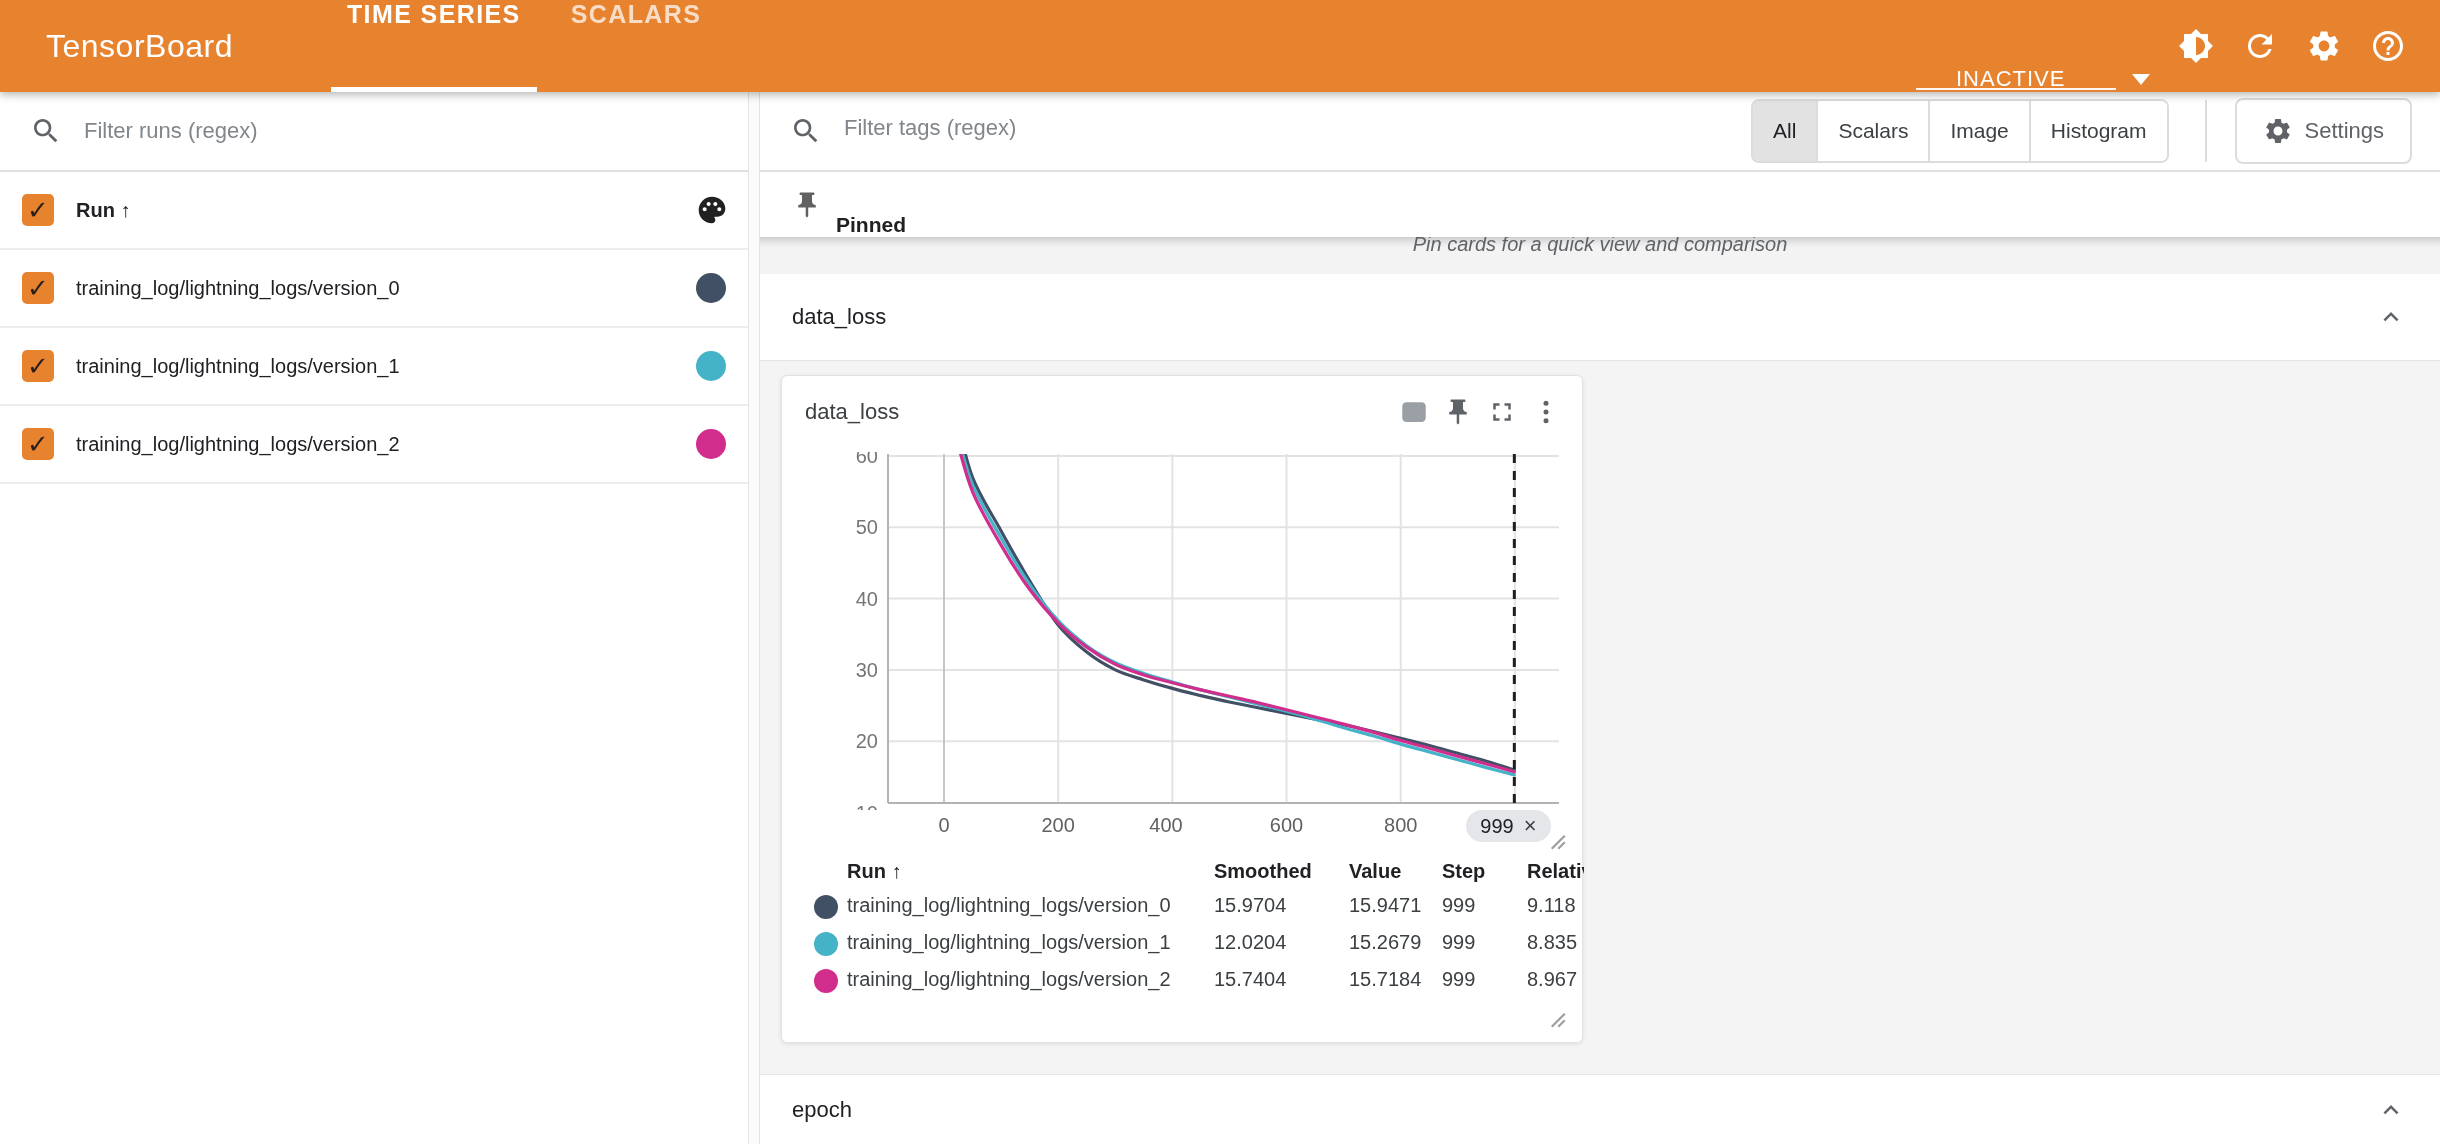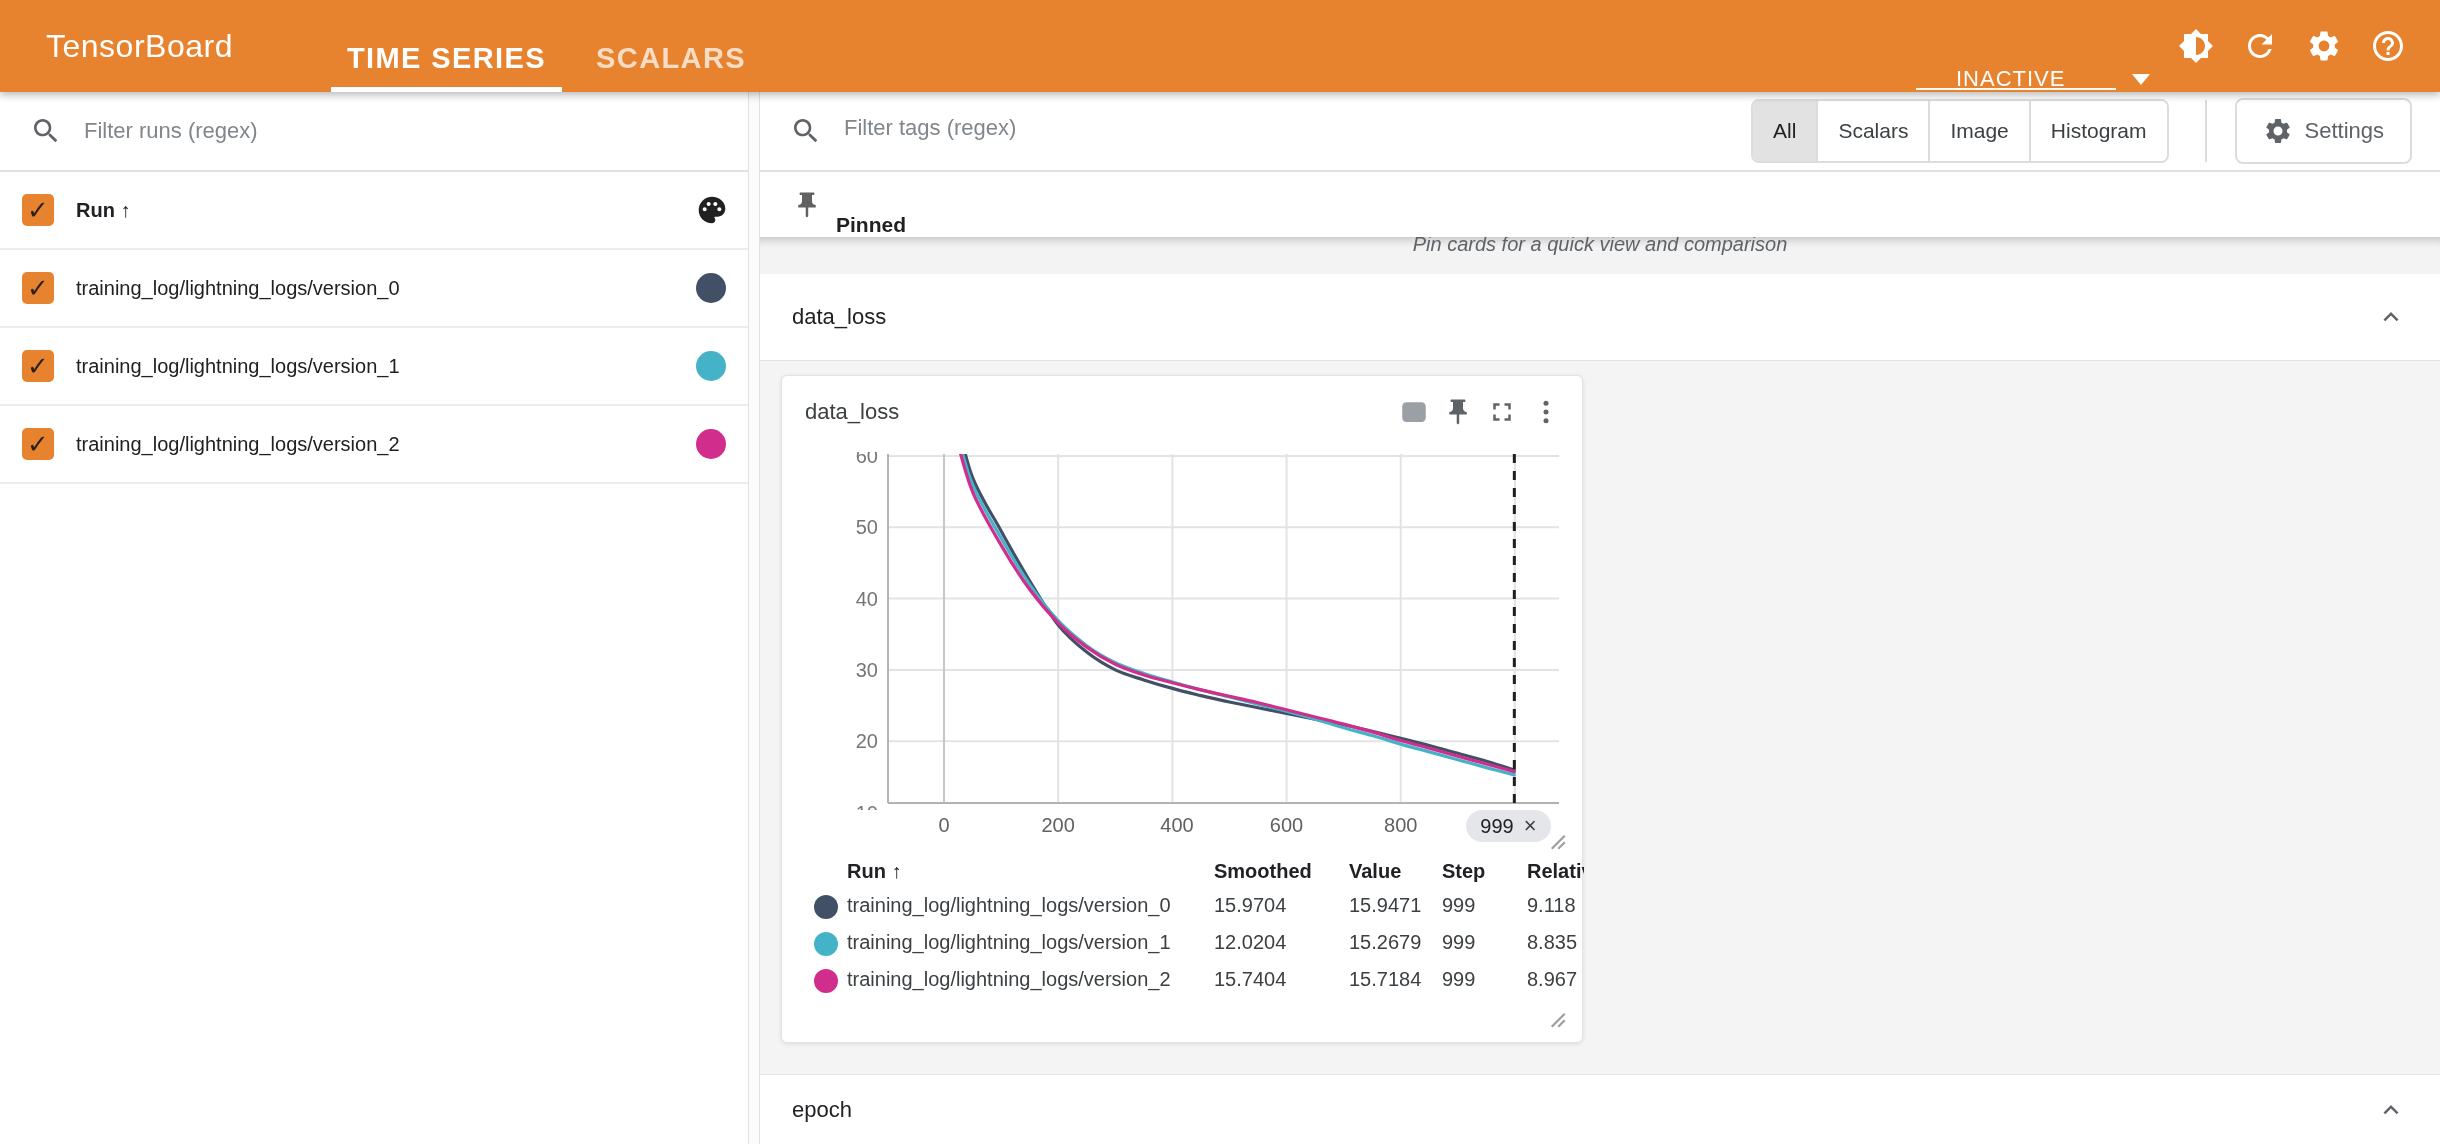--- a/index.html
+++ b/index.html
@@ -5,22 +5,22 @@
   * { margin:0; padding:0; box-sizing:border-box; }
   html,body { width:2440px; height:1144px; overflow:hidden;
     font-family:"Liberation Sans","DejaVu Sans",sans-serif; background:#fff; color:#212121; }
   .app { width:2440px; height:1144px; display:flex; flex-direction:column; }
 
   
   .topbar { height:92px; flex:0 0 92px; background:var(--accent,#e7832f); display:flex; align-items:stretch;
     position:relative; z-index:5; box-shadow:0 3px 8px rgba(0,0,0,0.28); }
   .logo { font-size:32px; font-weight:500; color:#fff; align-self:center; margin-left:46px; letter-spacing:.5px; }
   .tabs { display:flex; margin-left:98px; }
-  .tab { position:relative; display:flex; align-items:center; padding:0 16px; margin-right:18px;
-    font-size:29px; font-weight:700; letter-spacing:1.4px; color:rgba(255,255,255,.72); cursor:pointer;margin-top:25px; }
+  .tab { position:relative; display:flex; align-items:flex-start; padding:0 16px; margin-right:18px;
+    font-size:25px; font-weight:700; letter-spacing:1.4px; color:rgba(255,255,255,.72); cursor:pointer; }
   .tab.active { color:#fff; }
   .tab.active .tab-underline { position:absolute; left:0; right:0; bottom:0; height:5px; background:#fff; }
   .topbar-right { margin-left:auto; display:flex; align-items:flex-end; margin-right:20px; }
   .status-dd { position:relative; width:250px; display:flex; align-items:center; color:#fff;
     font-size:22px; font-weight:500; letter-spacing:1px; cursor:pointer; }
   .status-dd .dd-label { margin-left:42px; }
   .caret { width:0; height:0; border-left:9px solid transparent; border-right:9px solid transparent;
     border-top:11px solid #fff; margin-left:auto; margin-right:14px; }
   .dd-underline { position:absolute; left:2px; bottom:2px; width:200px; height:2px; background:rgba(255,255,255,.95); }
   .icon-btn { width:64px; align-self:center; height:64px; display:flex; align-items:center; justify-content:center;
@@ -307,21 +307,21 @@
                 <div class="ylabel" style="top: 202.9px;">30</div>
                 <div class="ylabel" style="top: 274.2px;">20</div>
                 <div class="ylabel" style="top: 345.5px;">10</div>
               </div>
           </div>
 
           <div class="xaxis-row">
             <div id="x-labels">
                 <div class="xlabel" style="left: 122px;">0</div>
                 <div class="xlabel" style="left: 236.18px;">200</div>
-                <div class="xlabel" style="left: 355px;">400</div>
+                <div class="xlabel" style="left: 344px;">400</div>
                 <div class="xlabel" style="left: 464.54px;">600</div>
                 <div class="xlabel" style="left: 578.72px;">800</div>
               </div>
             <div class="step-chip" id="step-chip" style="left: 684.329px;">
               <span>999</span>
               <span class="x">×</span>
             </div>
           </div>
 
           <span class="rs-handle" style="left:760px; top:450px;">

